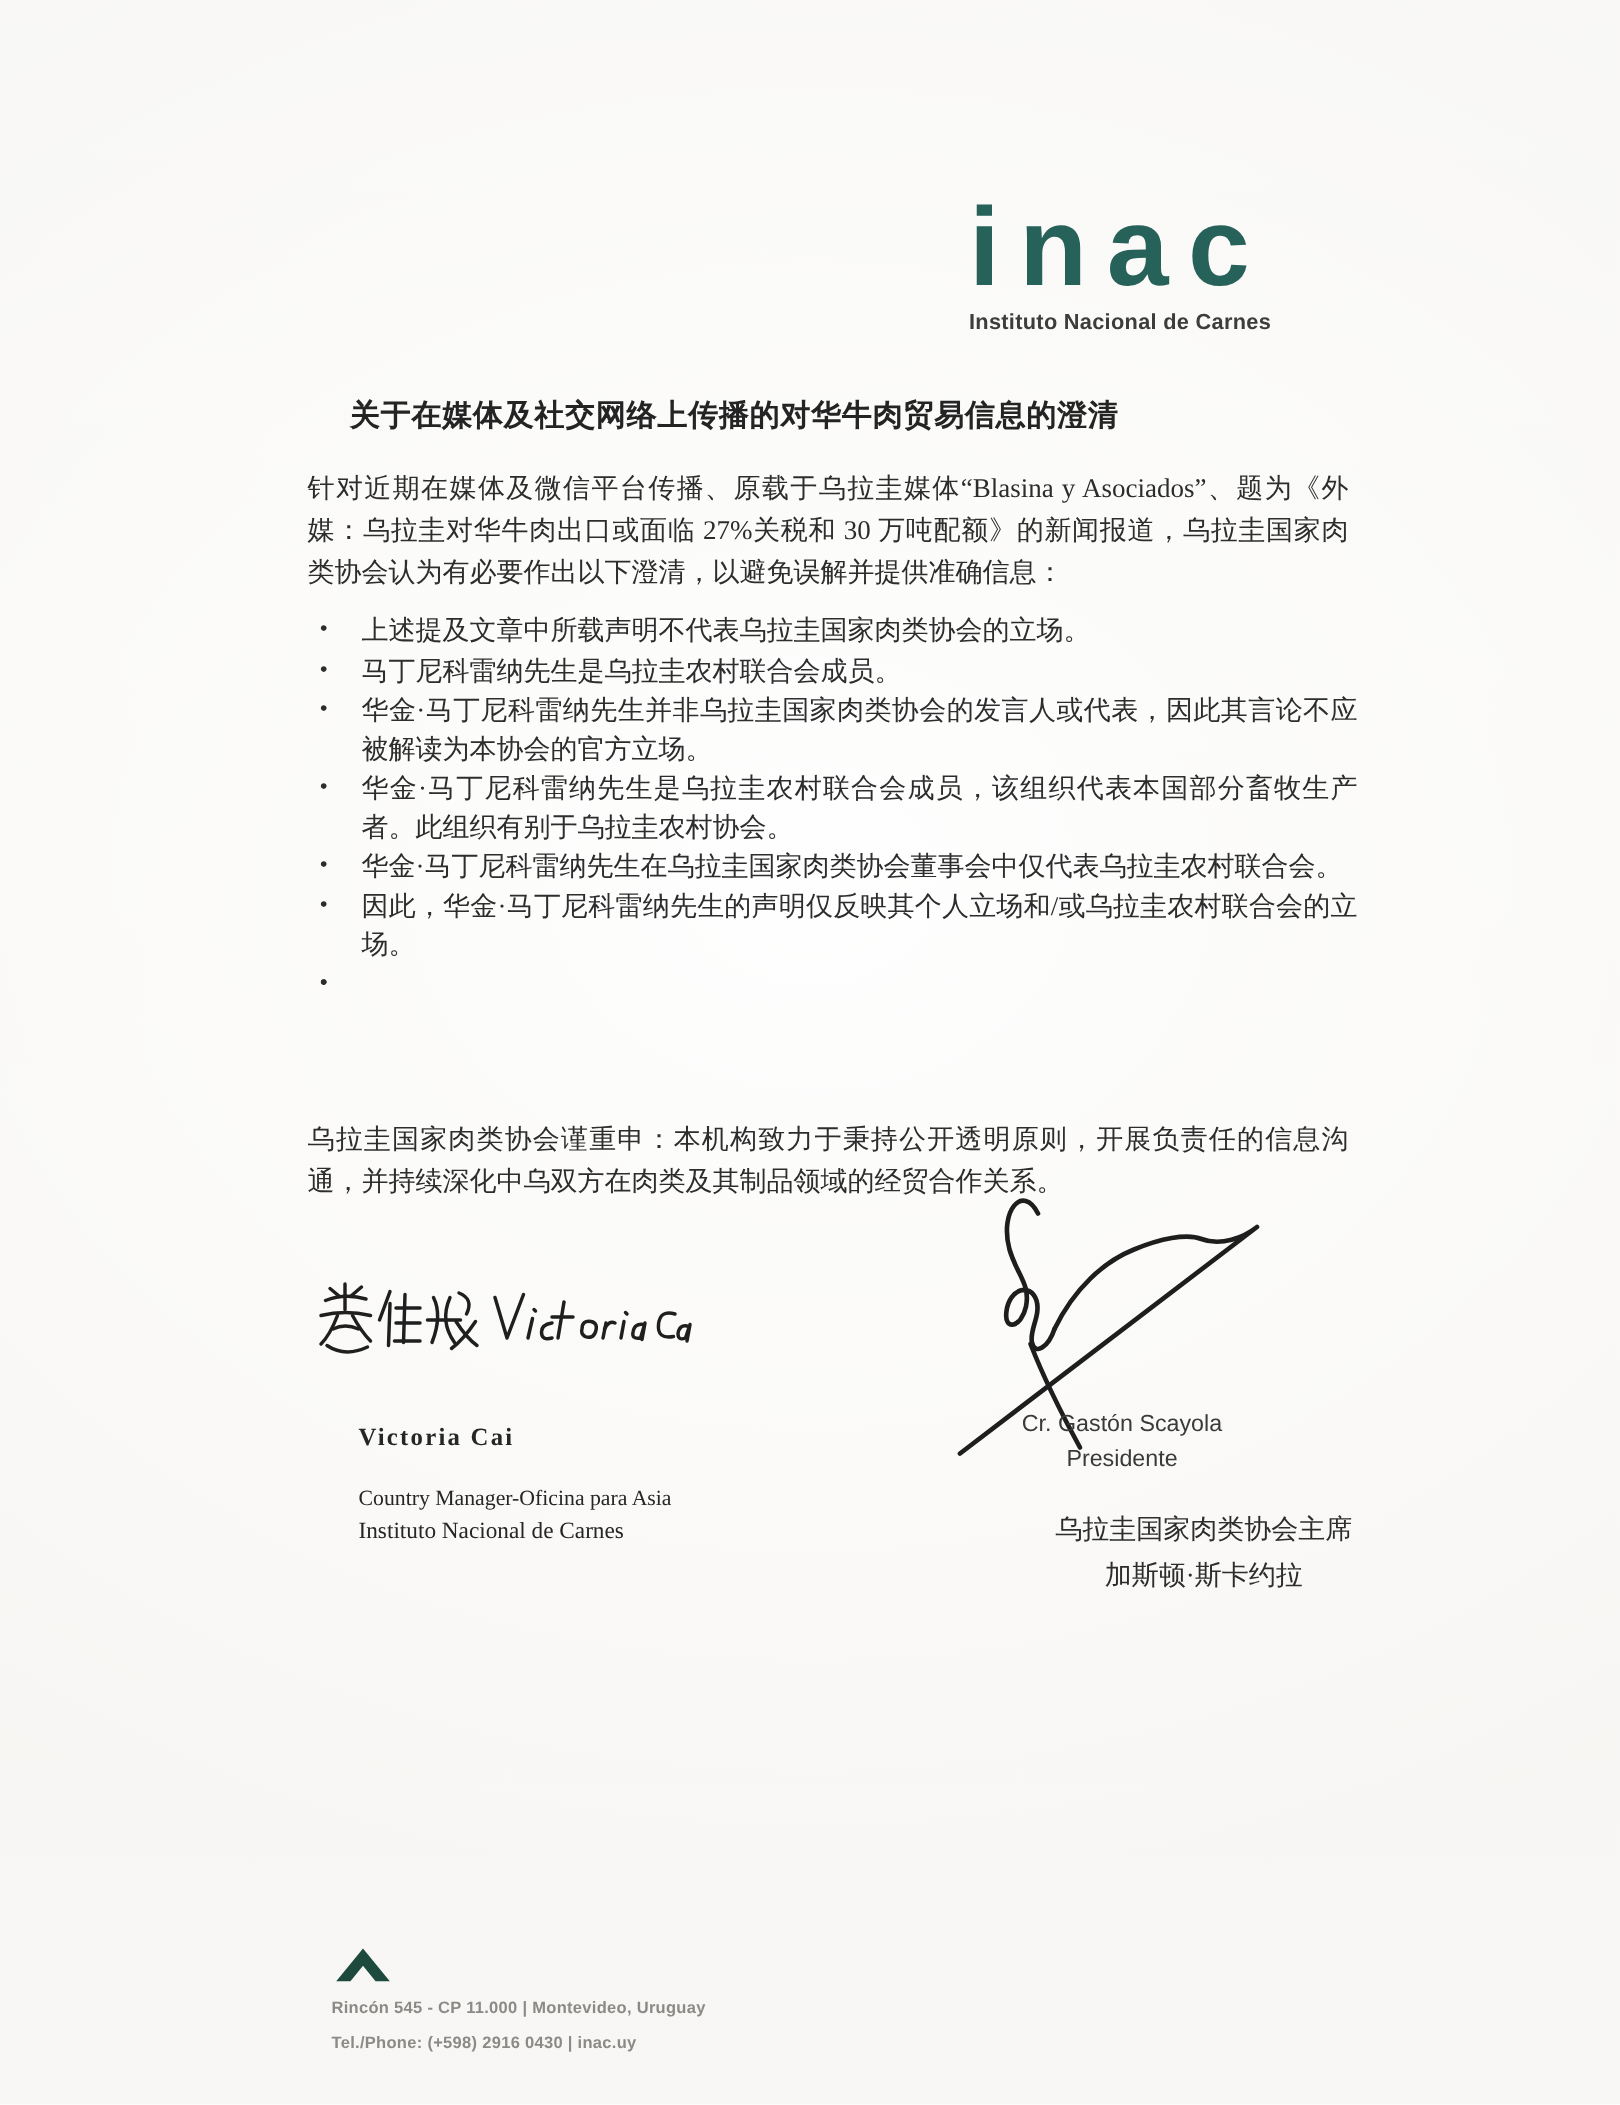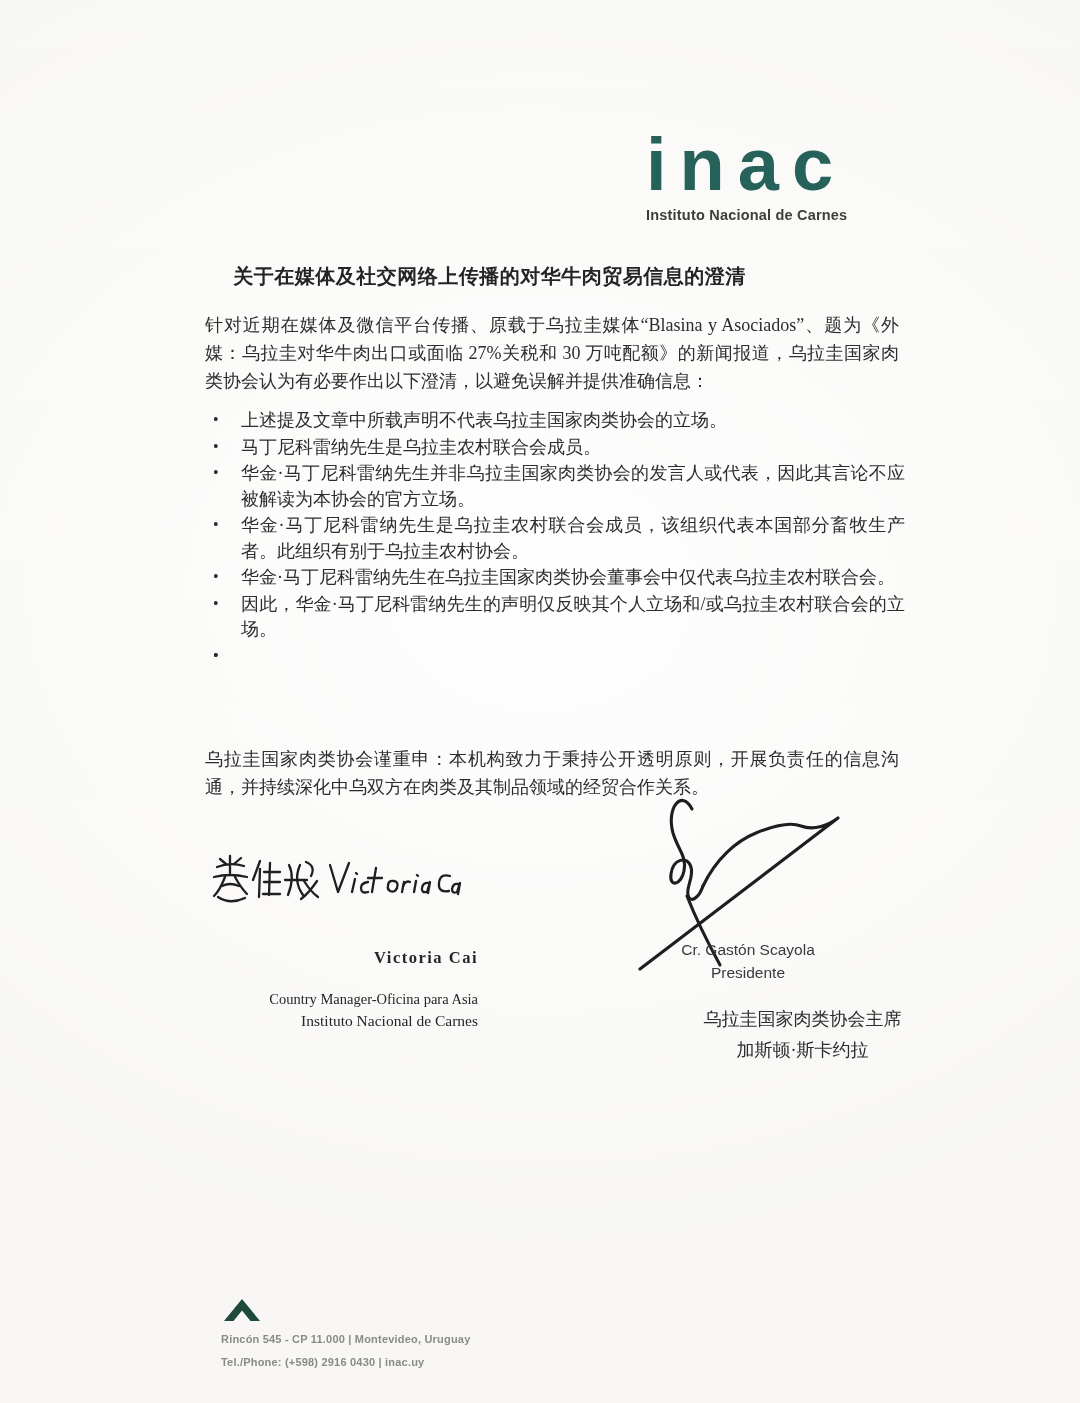--- a/index.html
+++ b/index.html
@@ -95,24 +95,24 @@
     font-size: 16px;
   }
 
   
   .sig-svg { position: absolute; }
   .sig-left-svg  { left: 210px; top: 850px; }
   .sig-right-svg { left: 628px; top: 795px; }
 
   .sig-left-block {
     position: absolute;
-    left: 228px;
+    left: 239px;
     top: 948px;
     width: 250px;
-    text-align: right;
+    text-align: left;
     color: #262626;
   }
   .sig-left-name {
     font-size: 16.5px;
     font-weight: 700;
     letter-spacing: 1.5px;
   }
   .sig-left-title {
     margin-top: 23px;
     font-size: 14.5px;

